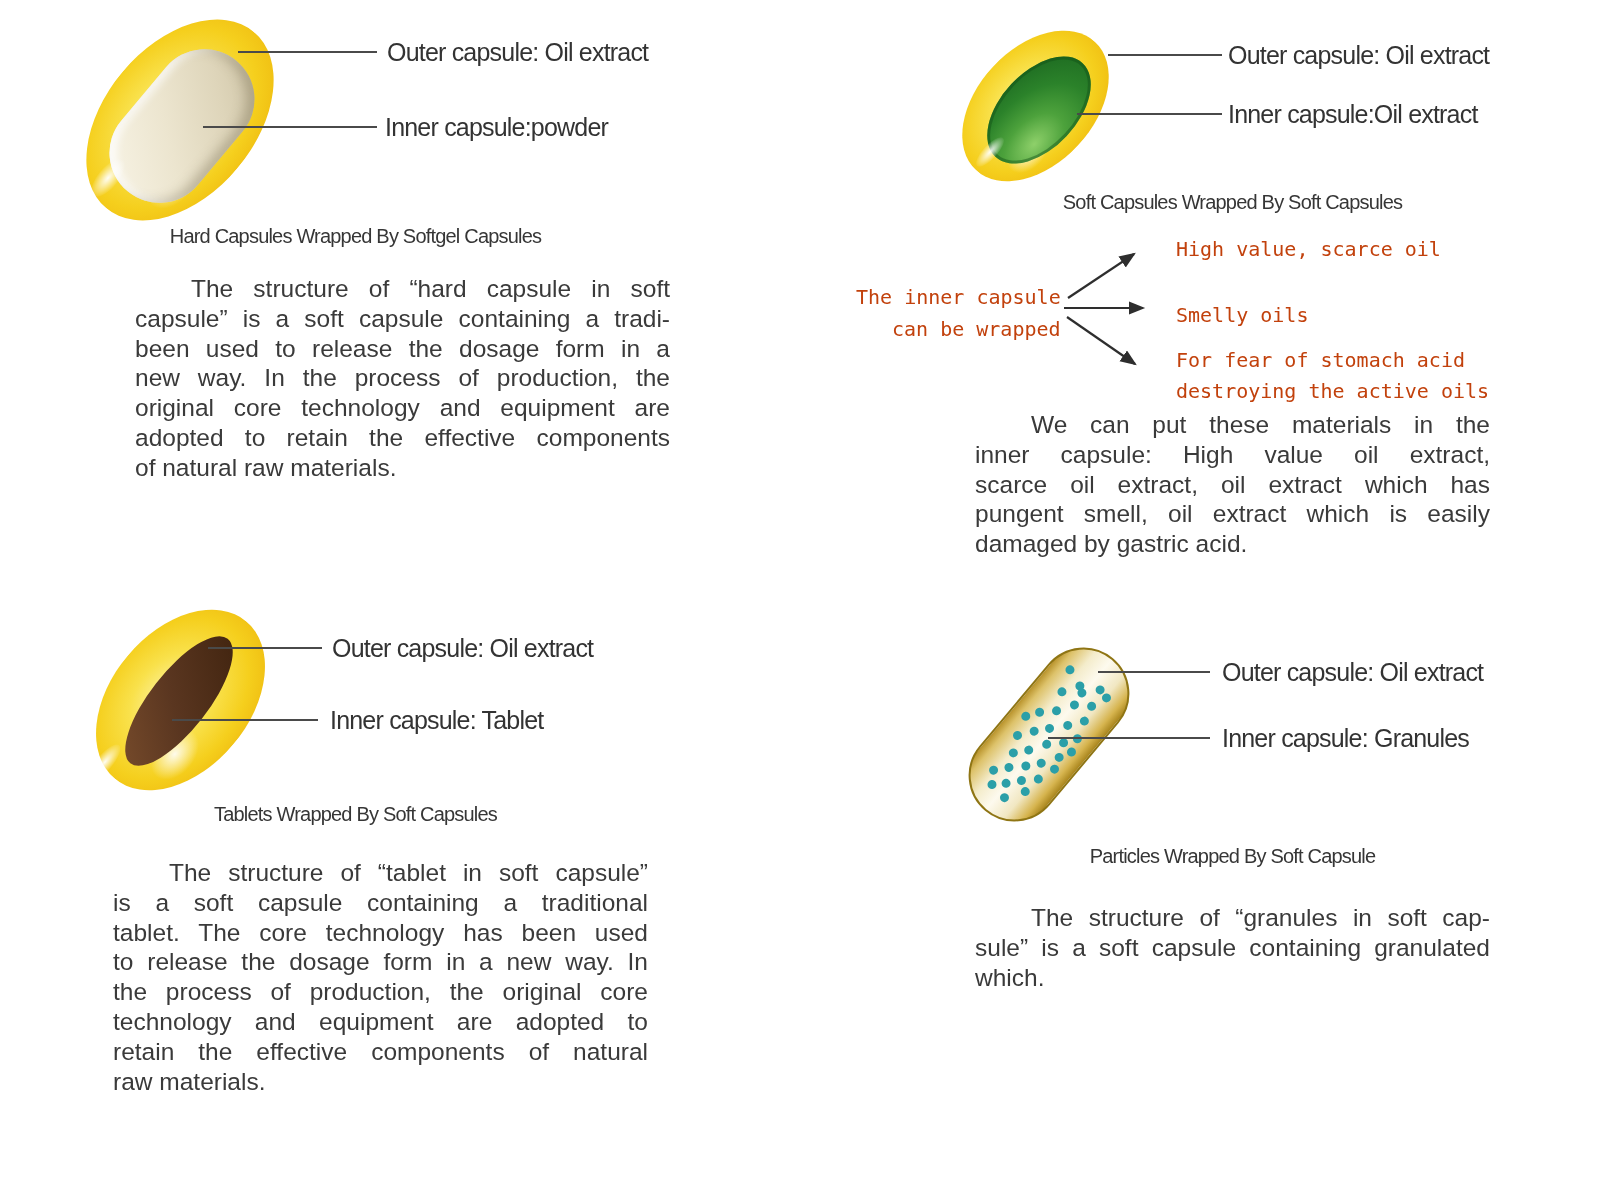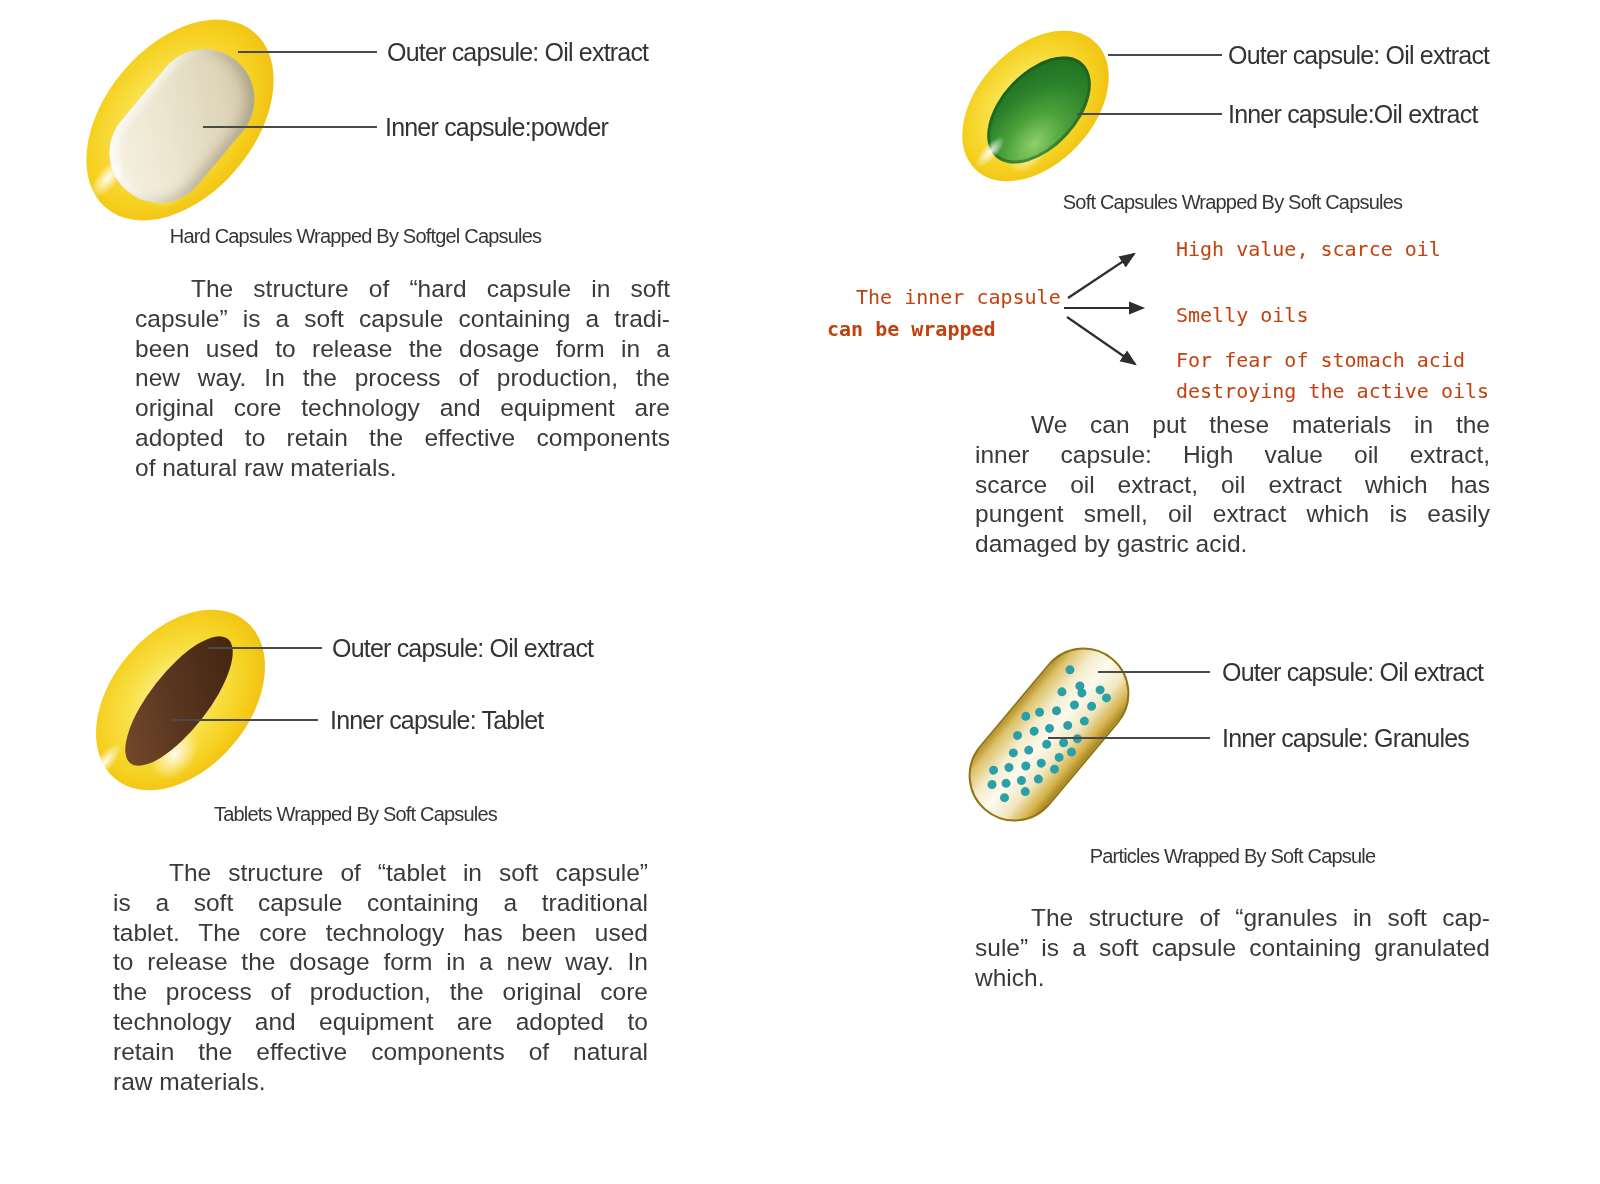--- a/index.html
+++ b/index.html
@@ -76,21 +76,21 @@
     <div class="shine" style="left:971px;top:145px;width:38px;height:14px;transform:rotate(-47deg);"></div>
 
     <div class="leader" style="left:1108px;top:54px;width:114px;"></div>
     <div class="lbl" style="left:1228px;top:41px;">Outer capsule: Oil extract</div>
     <div class="leader" style="left:1077px;top:113px;width:145px;"></div>
     <div class="lbl" style="left:1228px;top:100px;">Inner capsule:Oil extract</div>
 
     <div class="ttl" style="left:970px;top:187px;width:525px;">Soft Capsules Wrapped By Soft Capsules</div>
 
     <div class="mono" style="left:856px;top:284px;">The inner capsule</div>
-    <div class="mono" style="left:827px;top:316px;font-weight:bold;">can be wrapped</div>
+    <div class="mono" style="left:892px;top:316px;">can be wrapped</div>
 
     <svg class="abs" style="left:1040px;top:228px;" width="130" height="155" viewBox="0 0 130 155">
       <defs>
         <marker id="ah" markerWidth="9" markerHeight="8" refX="6.5" refY="3" orient="auto">
           <path d="M0,0 L7.5,3 L0,6 Z" fill="#2e2e2e"></path>
         </marker>
       </defs>
       <line x1="28" y1="70" x2="94" y2="26" stroke="#2e2e2e" stroke-width="2.2" marker-end="url(#ah)"></line>
       <line x1="24" y1="80" x2="103" y2="80" stroke="#2e2e2e" stroke-width="2.2" marker-end="url(#ah)"></line>
       <line x1="27" y1="89" x2="95" y2="136" stroke="#2e2e2e" stroke-width="2.2" marker-end="url(#ah)"></line>

